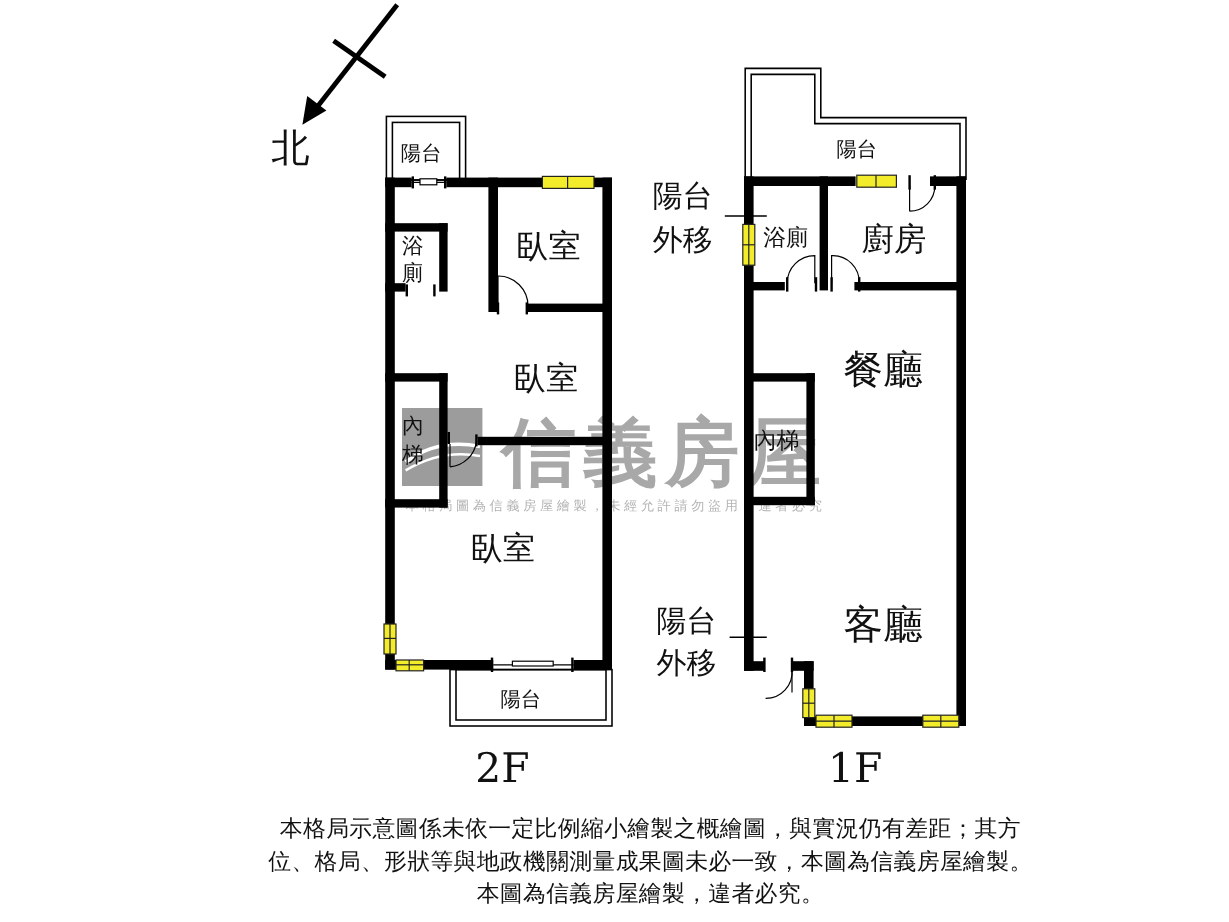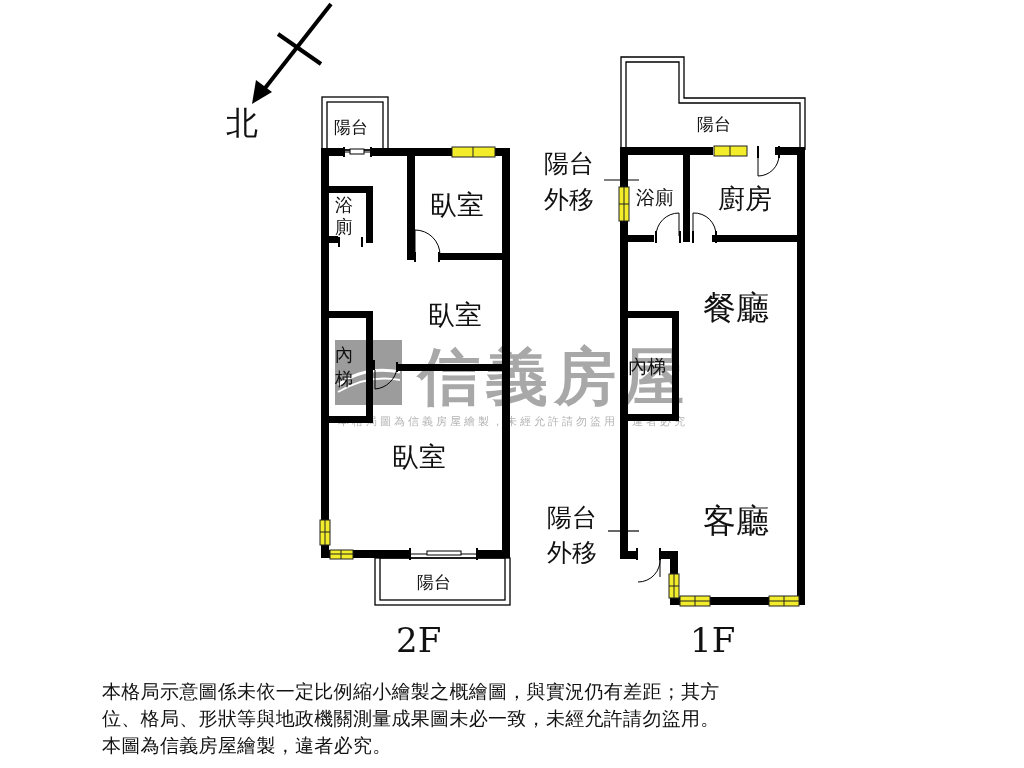--- a/index.html
+++ b/index.html
@@ -8,21 +8,21 @@
     .wall { fill:#000; }
     .win { fill:#f2ec2a; stroke:#222; stroke-width:1; }
     .balc { fill:none; stroke:#000; stroke-width:1.3; }
     .thin { fill:none; stroke:#000; stroke-width:1.2; }
     .door { fill:none; stroke:#000; stroke-width:1; }
     .room { font-family:"DejaVu Sans", sans-serif; fill:#111; }
     .floor-label { font-family:"DejaVu Serif", serif; fill:#111; }
     .wm-big { font-family:"DejaVu Sans", sans-serif; fill:#a8a8a8; font-weight:bold; }
     .wm-small { font-family:"DejaVu Sans", sans-serif; fill:#b4b4b4; }
     #disclaimer { position:absolute; left:102px; top:678px; width:880px; font-family:"DejaVu Sans", sans-serif; font-size:19px; line-height:27px; color:#111; letter-spacing:0.3px; }
-    #disclaimer div { white-space:nowrap; }
+    #disclaimer div { white-space:nowrap;text-align:center; }
   </style>
 </head>
 <body>
 
 <svg id="plan" viewBox="0 0 1024 768" xmlns="http://www.w3.org/2000/svg">
 
   <g>
     <rect x="335" y="340" width="67" height="65" fill="#9c9c9c"></rect>
     <path d="M338 385 Q365 365 400 372" stroke="#fff" stroke-width="3" fill="none"></path>
     <path d="M338 392 Q368 374 400 380" stroke="#fff" stroke-width="2" fill="none"></path>
@@ -179,15 +179,15 @@
     <line class="thin" x1="608" y1="531" x2="639" y2="531"></line>
     <text class="room" x="547" y="526" font-size="25">陽台</text>
     <text class="room" x="547" y="561" font-size="25">外移</text>
 
     <text class="floor-label" x="690" y="652" font-size="34">1F</text>
   </g>
 </svg>
 
 <div id="disclaimer">
   <div>本格局示意圖係未依一定比例縮小繪製之概繪圖，與實況仍有差距；其方</div>
-  <div>位、格局、形狀等與地政機關測量成果圖未必一致，未經允許請勿盜用。</div>
+  <div>位、格局、形狀等與地政機關測量成果圖未必一致，本圖為信義房屋繪製。</div>
   <div>本圖為信義房屋繪製，違者必究。</div>
 </div>
 
 </body></html>

